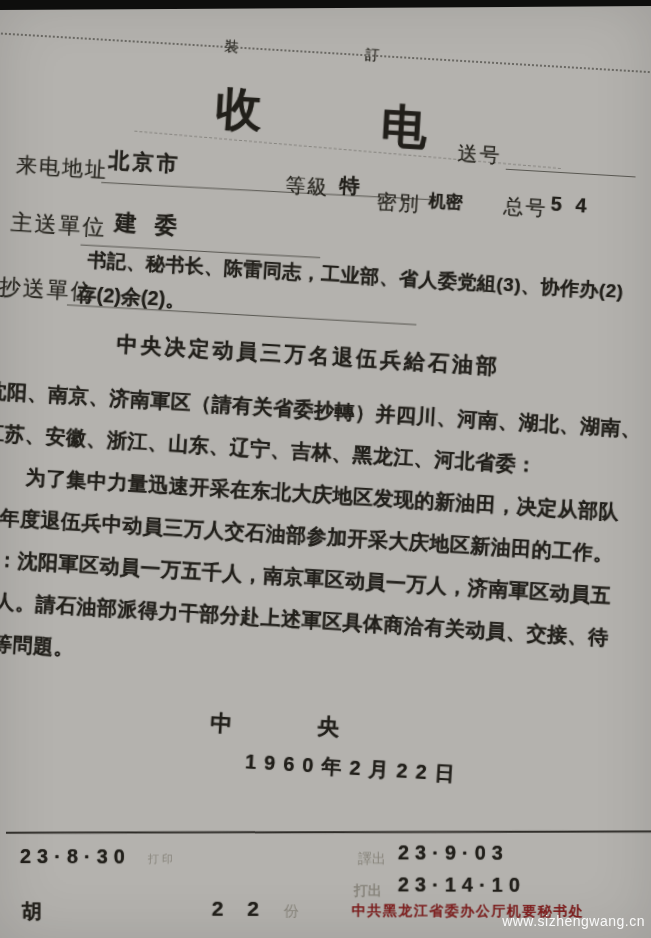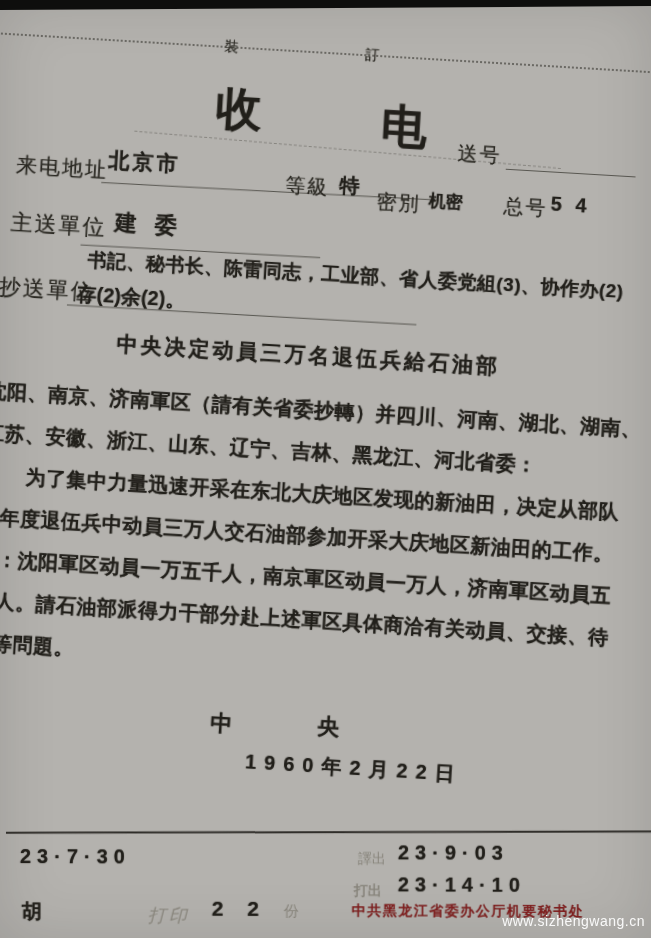--- a/index.html
+++ b/index.html
@@ -97,28 +97,28 @@
     </div>
 
     <div class="abs ink-b" style="left:253px;top:698px;font-size:22px;">中</div>
     <div class="abs ink-b" style="left:360px;top:695px;font-size:22px;">央</div>
     <div class="abs ink-b" style="left:290px;top:736px;font-size:20px;letter-spacing:8px;">1960年2月22日</div>
   </div>
 
   <div class="footerblock">
     <div style="position:absolute;left:6px;top:830px;width:645px;height:2px;background:#2f2d29;transform:rotate(-0.3deg);"></div>
 
-    <div class="abs ink-b num" style="left:20px;top:845px;">23·7·30</div>
+    <div class="abs ink-b num" style="left:20px;top:845px;">23·8·30</div>
     <div class="abs faint" style="left:358px;top:849px;font-size:14px;">譯出</div>
     <div class="abs ink-b num" style="left:398px;top:840px;">23·9·03</div>
 
     <div class="abs faint" style="left:354px;top:881px;font-size:14px;font-weight:bold;">打出</div>
     <div class="abs ink-b num" style="left:398px;top:872px;">23·14·10</div>
 
     <div class="abs ink-b" style="left:22px;top:898px;font-size:20px;">胡</div>
-    <div class="abs faint" style="left:148px;top:903px;font-size:18px;letter-spacing:3px;font-style:italic;">打印</div>
+    <div class="abs faint" style="left:148px;top:851px;font-size:11px;letter-spacing:3px;">打印</div>
     <div class="abs ink-b" style="left:212px;top:896px;font-size:21px;letter-spacing:9px;">2 2</div>
     <div class="abs faint" style="left:284px;top:901px;font-size:15px;">份</div>
     <div class="abs mid" style="left:352px;top:901px;font-size:14px;letter-spacing:1.5px;">中共黑龙江省委办公厅机要秘书处</div>
   </div>
 
   <div class="watermark">www.sizhengwang.cn</div>
 </div>
 
 </body></html>

